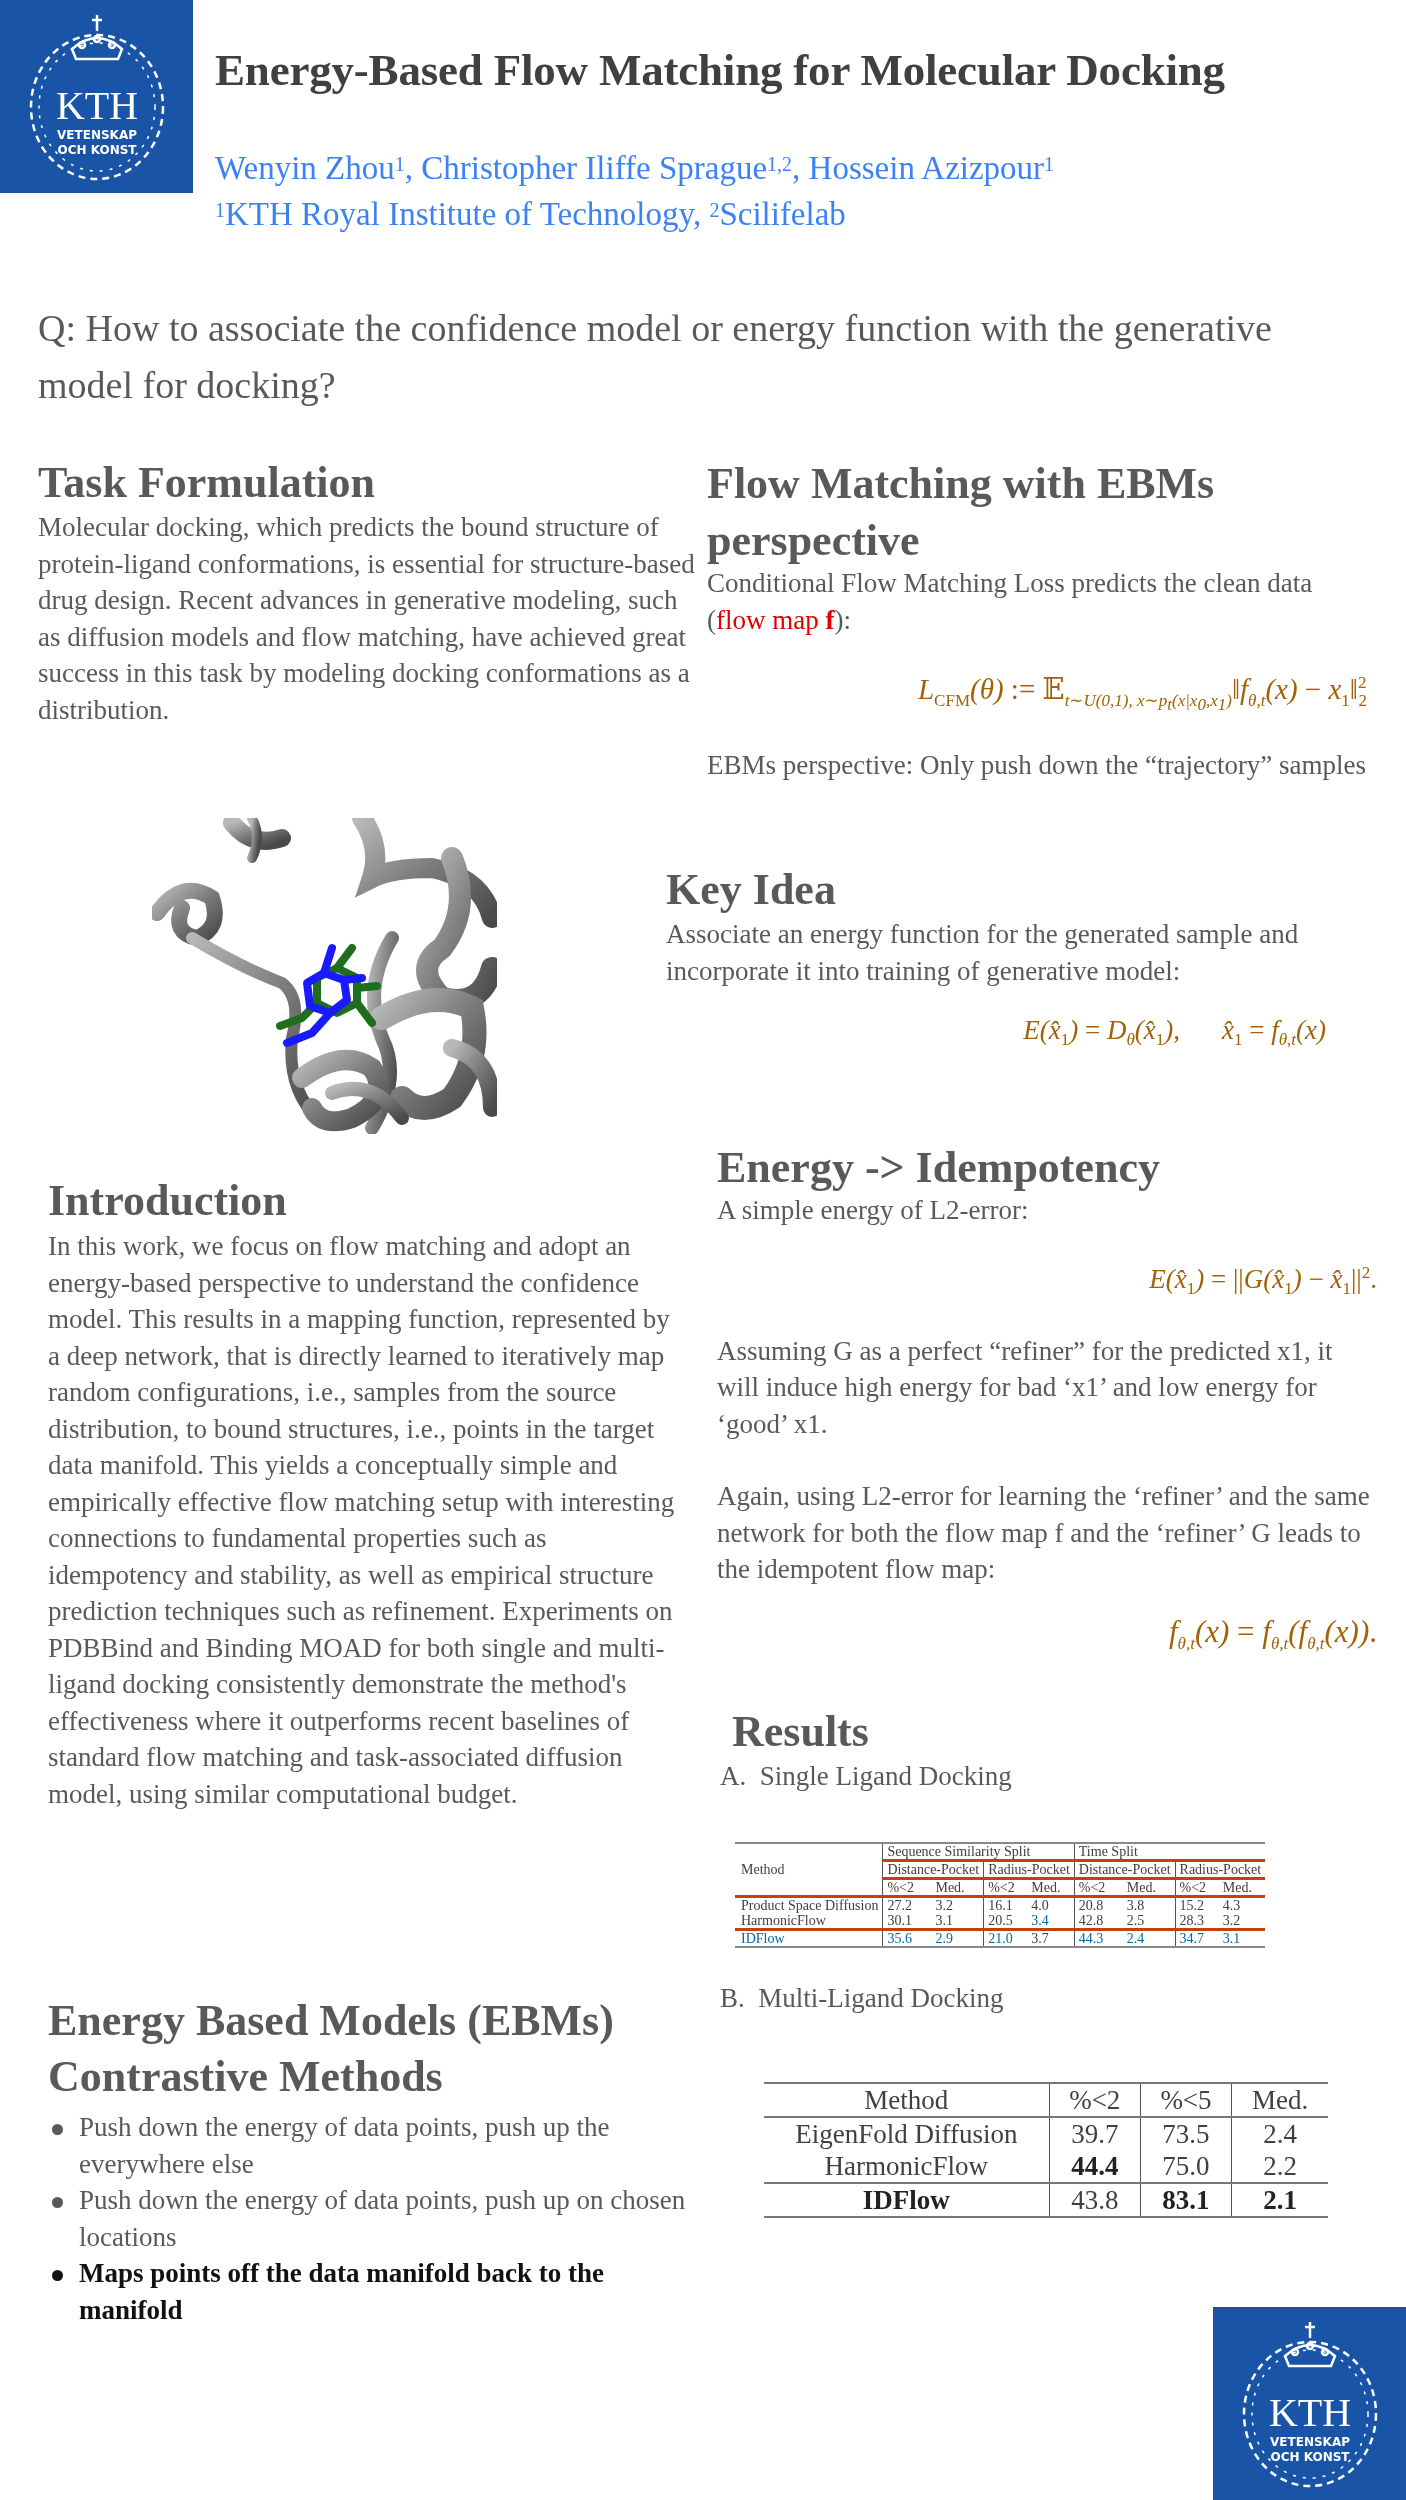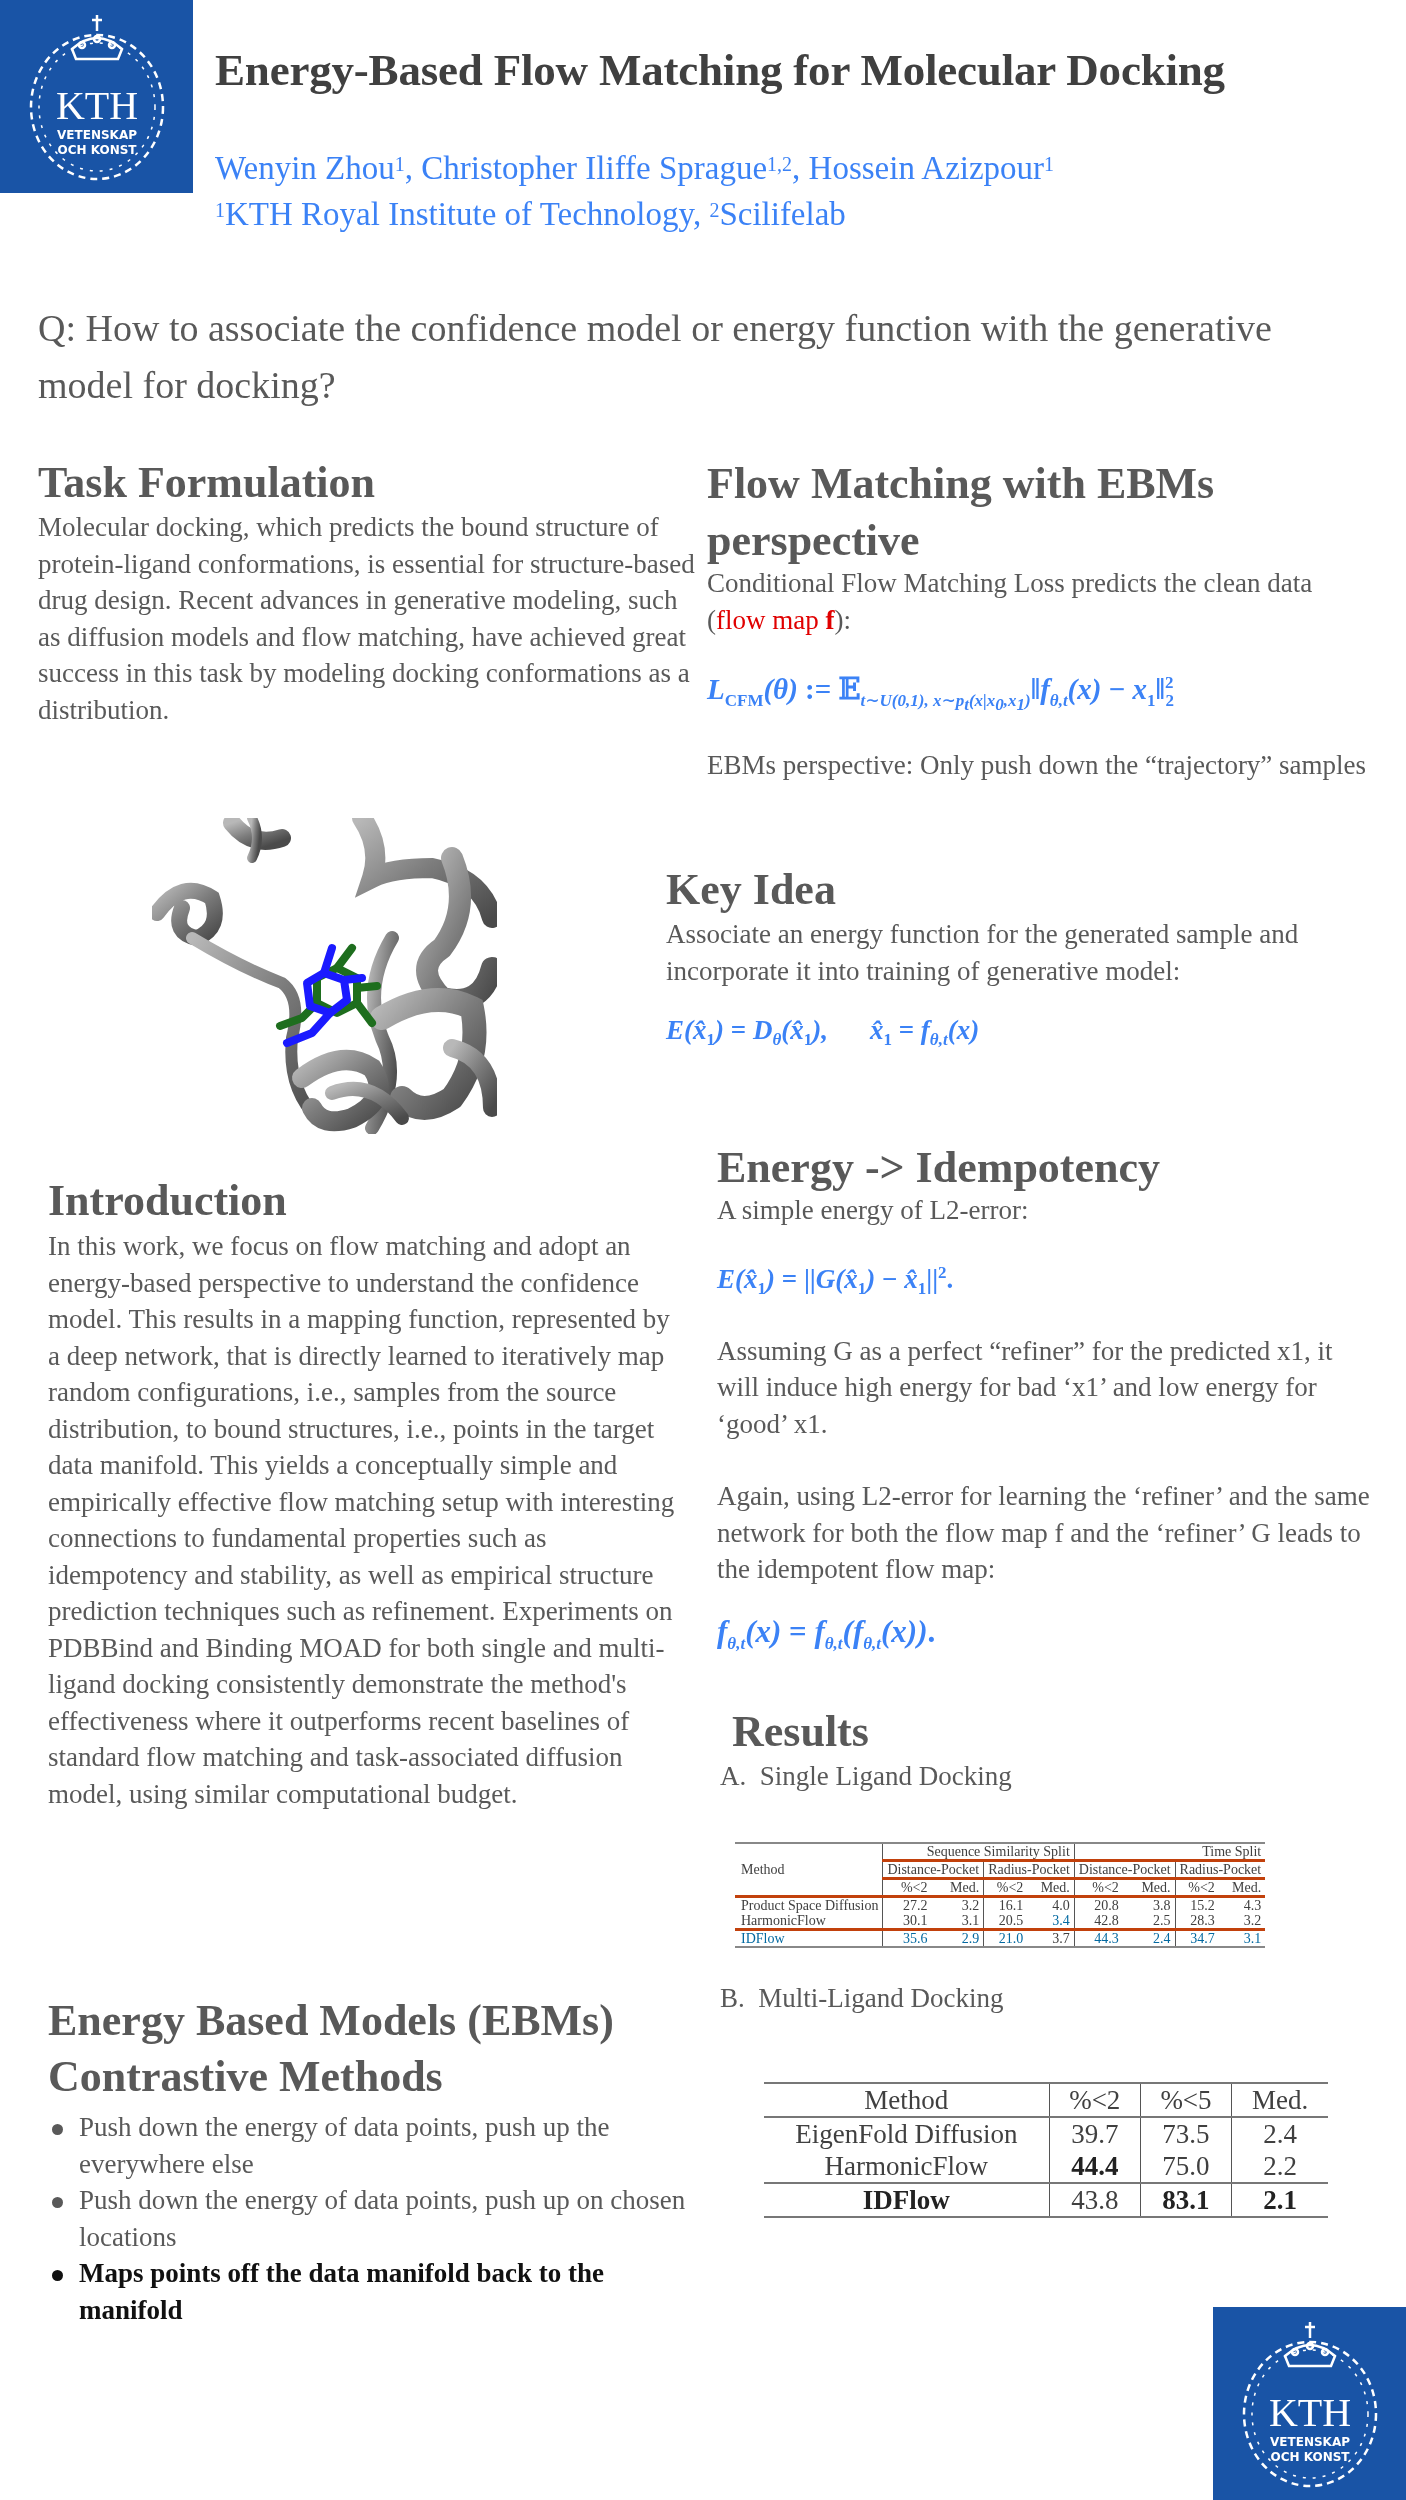--- a/index.html
+++ b/index.html
@@ -11,32 +11,32 @@
     .logo svg { display: block; }
 
     .title { left: 215px; top: 44px; font-size: 45px; font-weight: bold; color: #404040; white-space: nowrap; letter-spacing: -0.2px; }
     .authors { left: 215px; top: 145px; font-size: 33px; color: #3b82f6; white-space: nowrap; line-height: 46px; }
     .authors sup { font-size: 20px; vertical-align: top; position: relative; top: -4px; }
 
     .question { left: 38px; top: 300px; width: 1300px; font-size: 38px; line-height: 57px; color: #595959; }
 
     .h2 { font-size: 44px; font-weight: bold; color: #595959; line-height: 56px; }
     .body { font-size: 27px; line-height: 36.5px; color: #595959; }
-    .math { font-family: "Liberation Serif", "DejaVu Serif", serif; font-style: italic; color: #3b82f6; font-size: 27px; text-align: left; white-space: nowrap; font-weight: bold; }
+    .math { font-family: "Liberation Serif", "DejaVu Serif", serif; font-style: italic; color: #a16207; font-size: 27px; text-align: right; white-space: nowrap; }
     .math .up { font-style: normal; }
     .math sub { font-size: 17px; }
     .math sup { font-size: 17px; }
 
     .red { color: #e00000; }
     .red b { color: #e00000; }
 
     
     table { border-collapse: collapse; font-family: "Liberation Serif", "DejaVu Serif", serif; color: #404040; }
     .t1 { font-size: 14px; }
-    .t1 td, .t1 th { font-weight: normal; padding: 0 4px; text-align: right; line-height: 15px; }
+    .t1 td, .t1 th { font-weight: normal; padding: 0 4px; text-align: left; line-height: 15px; }
     .t1 .l { text-align: left; padding-left: 6px; }
     .t1 .bt { border-top: 2px solid #888; }
     .t1 .bb { border-bottom: 2px solid #888; }
     .t1 .bth { border-top: 3px solid #c2410c; }
     .t1 .bl { border-left: 1px solid #555; }
     .t1 b { font-weight: normal; color: #0369a1; }
 
     .t2 { font-size: 27px; }
     .t2 td, .t2 th { font-weight: normal; text-align: center; line-height: 32px; padding: 0 14px; }
     .t2 .bl { border-left: 1px solid #555; }

